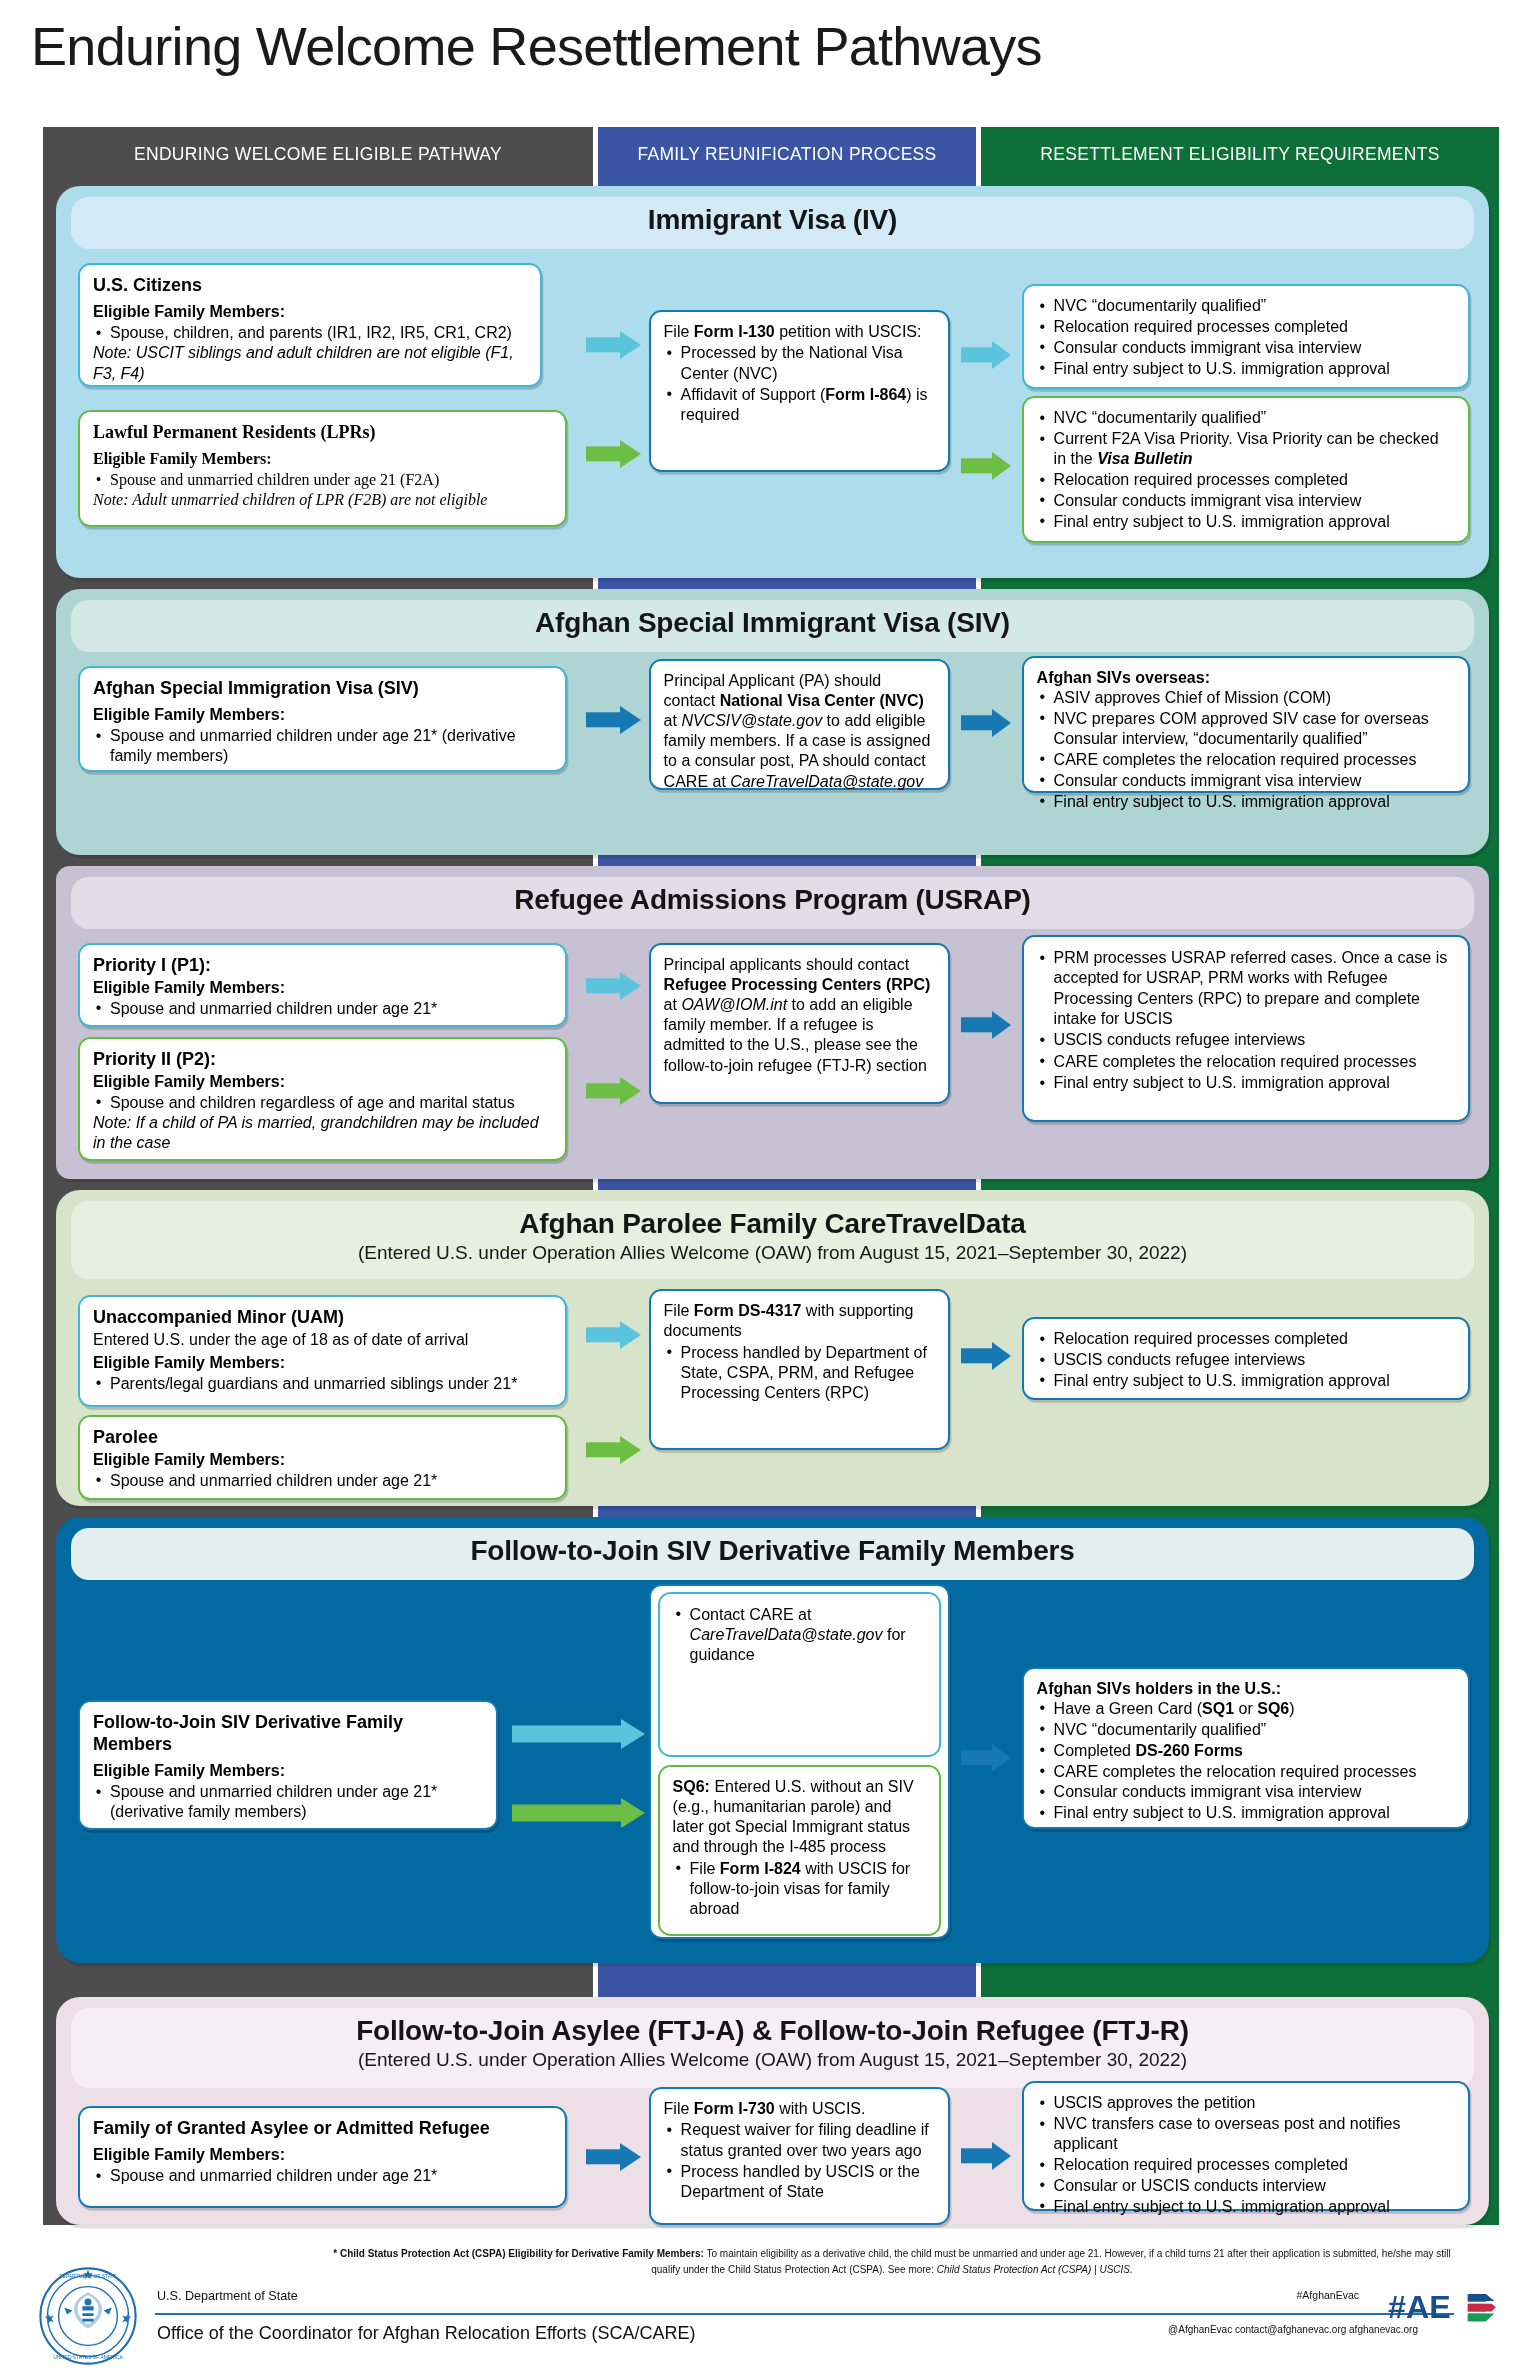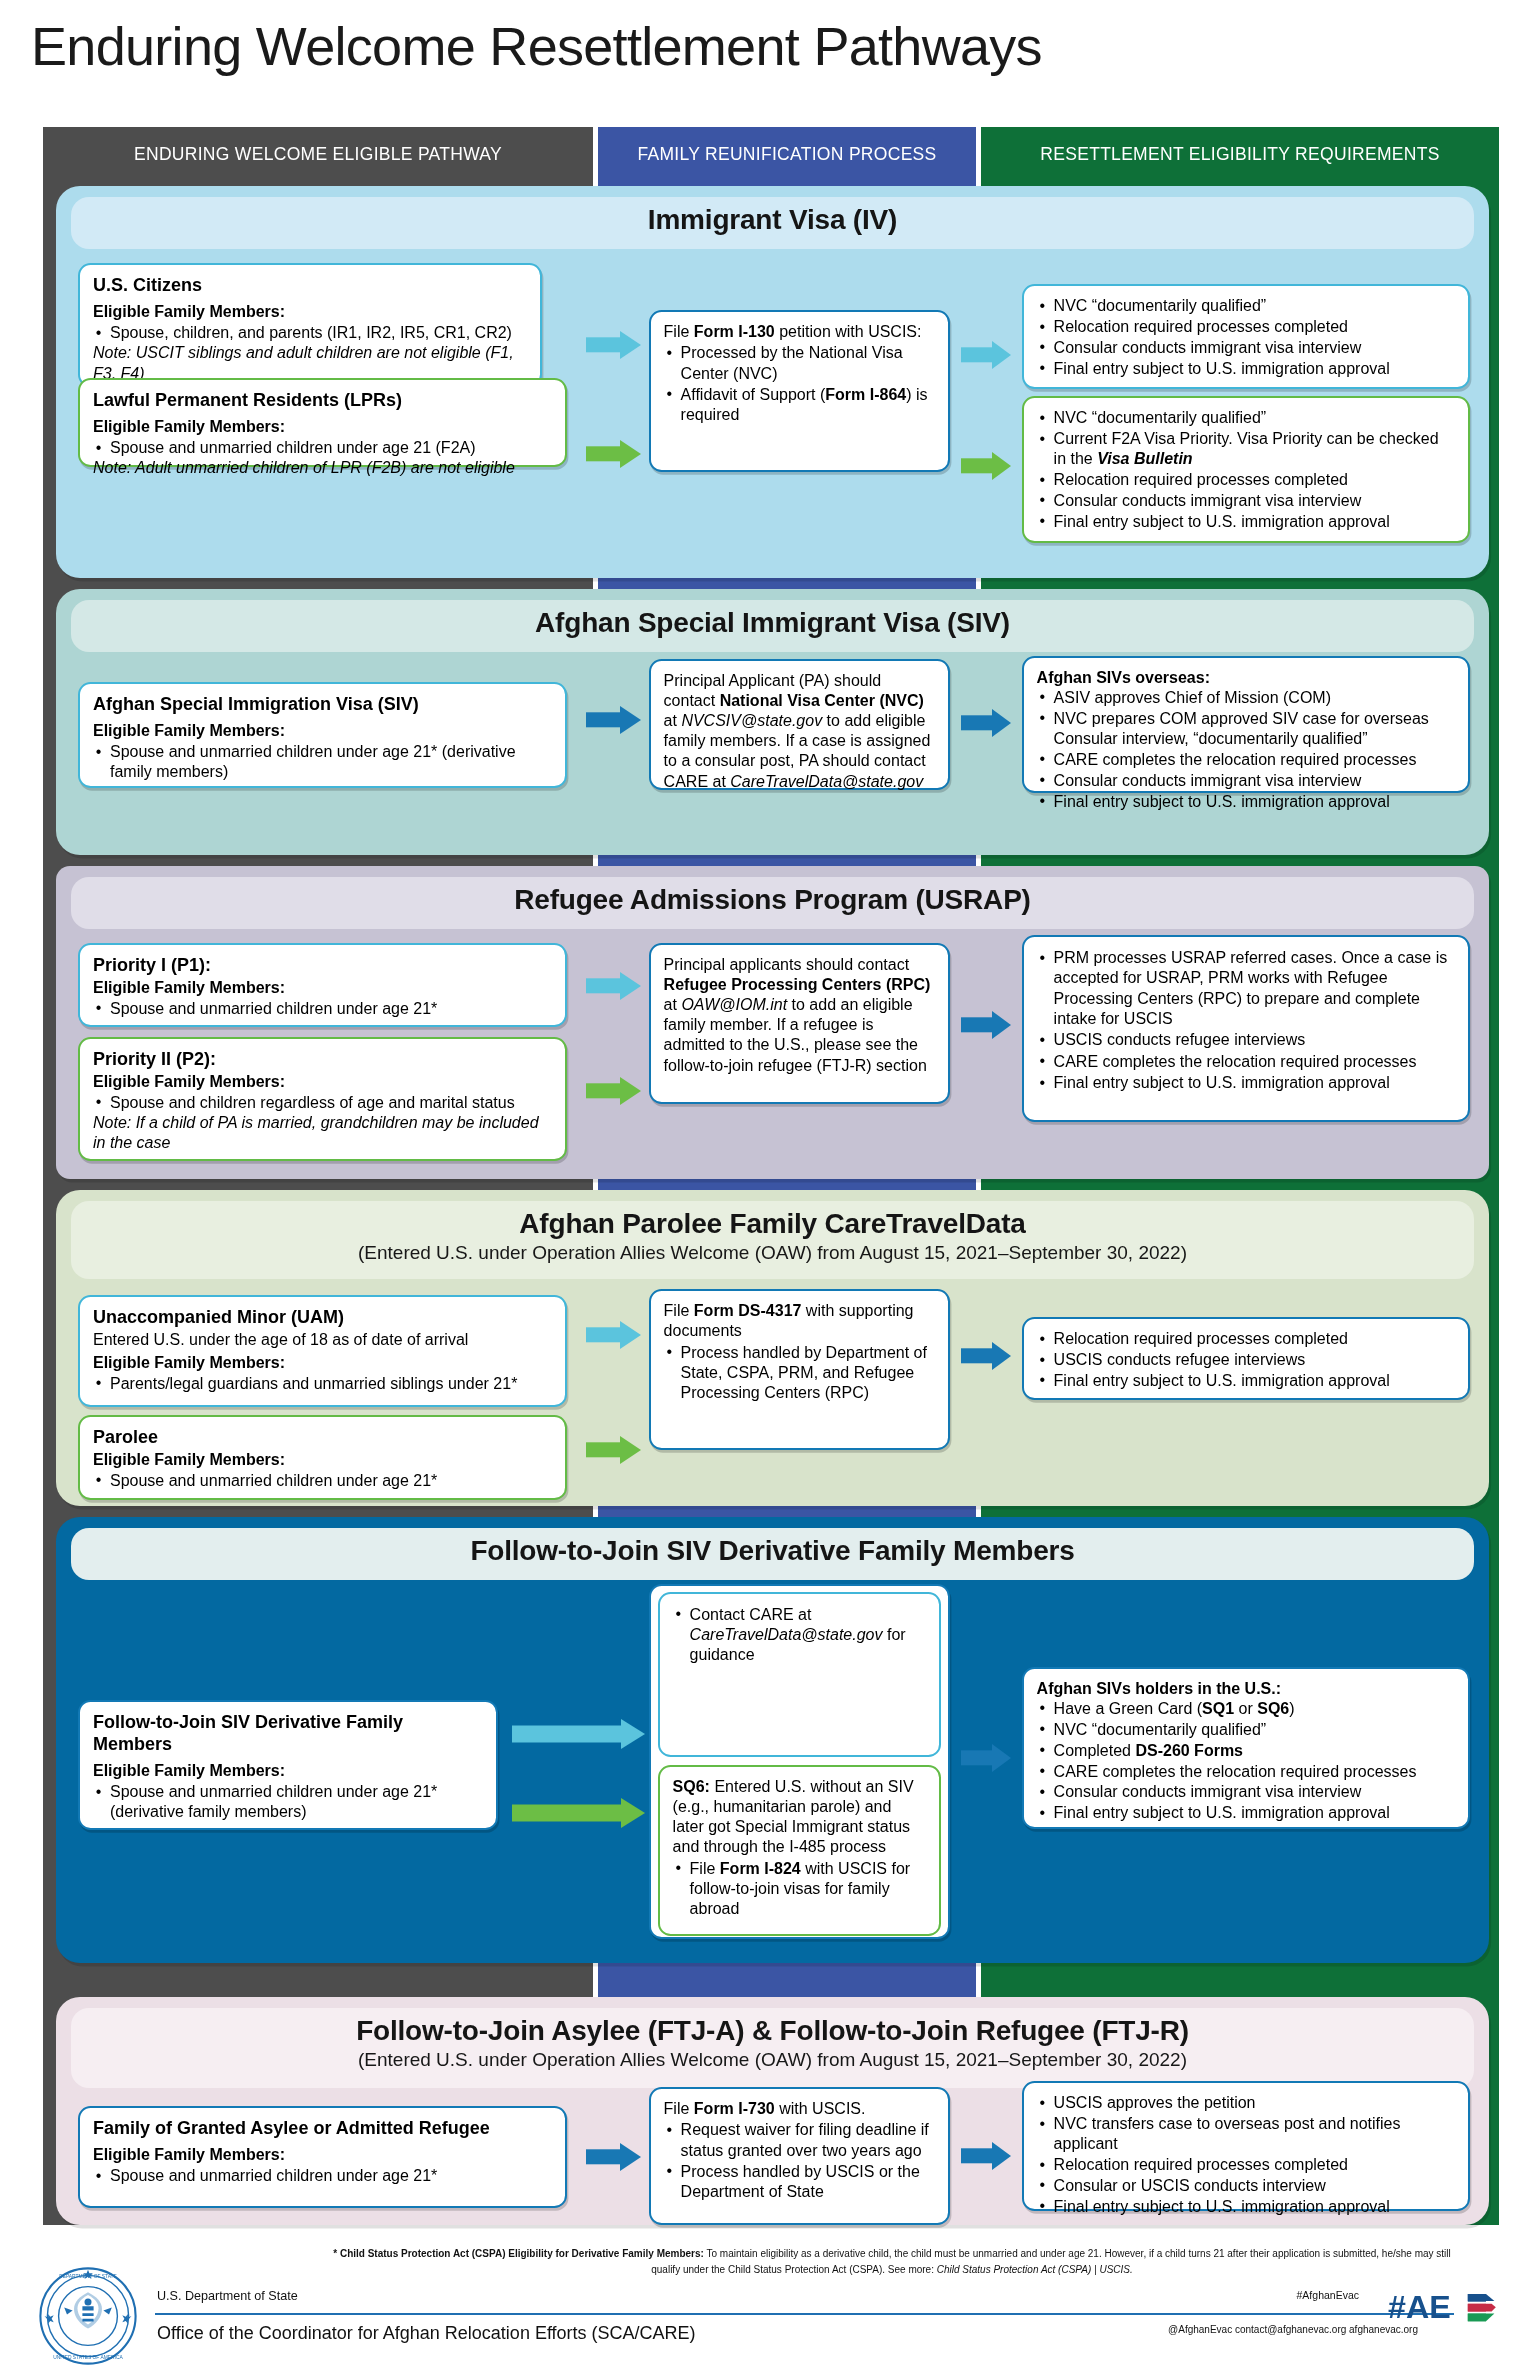--- a/index.html
+++ b/index.html
@@ -140,21 +140,21 @@
 
   <div class="card bd-cyan" style="left:22.4px; top:77px; width:464px; height:124px;">
     <div class="c-h">U.S. Citizens</div>
     <div class="c-sh">Eligible Family Members:</div>
     <ul class="c-ul">
       <li>Spouse, children, and parents (IR1, IR2, IR5, CR1, CR2)</li>
     </ul>
     <div class="c-p c-i">Note: USCIT siblings and adult children are not eligible (F1, F3, F4)</div>
   </div>
 
-  <div class="card bd-green" style="left:22.4px; top:192px; width:489px; height:89px;">
+  <div class="card bd-green" style="left:22.4px; top:224px; width:489px; height:117px;font-family:Liberation Serif, serif;">
     <div class="c-h">Lawful Permanent Residents (LPRs)</div>
     <div class="c-sh">Eligible Family Members:</div>
     <ul class="c-ul">
       <li>Spouse and unmarried children under age 21 (F2A)</li>
     </ul>
     <div class="c-p c-i">Note: Adult unmarried children of LPR (F2B) are not eligible</div>
   </div>
 
   <div class="arrow ar-cyan" style="left:530px; top:144px; width:55px; height:29px;">
     <div class="shaft" style="width:34px; height:15.4px;"></div>
@@ -202,21 +202,21 @@
       <li>Final entry subject to U.S. immigration approval</li>
     </ul>
   </div>
 </div>
 
 <div class="section thm-siv" style="top:589px; height:266px;">
   <div class="sec-title-plate" style="height:52px;">
     <div class="sec-title">Afghan Special Immigrant Visa (SIV)</div>
   </div>
 
-  <div class="card bd-cyan" style="left:22.4px; top:93px; width:489px; height:106px;">
+  <div class="card bd-cyan" style="left:22.4px; top:77px; width:489px; height:106px;">
     <div class="c-h">Afghan Special Immigration Visa (SIV)</div>
     <div class="c-sh">Eligible Family Members:</div>
     <ul class="c-ul">
       <li>Spouse and unmarried children under age 21* (derivative family members)</li>
     </ul>
   </div>
 
   <div class="arrow ar-blue" style="left:530px; top:116px; width:55px; height:29px;">
     <div class="shaft" style="width:34px; height:15.4px;"></div>
     <div class="head" style="border-width:14.7px 0 14.7px 21px;"></div>

